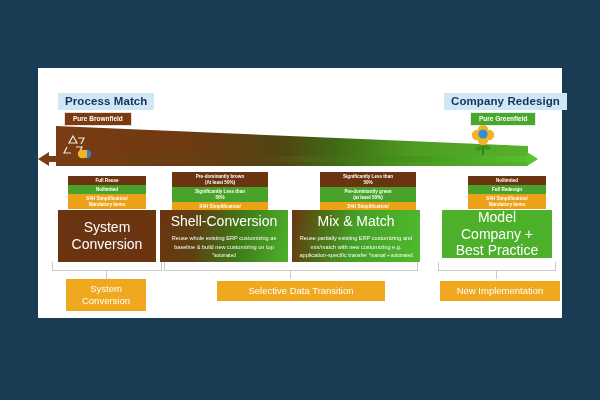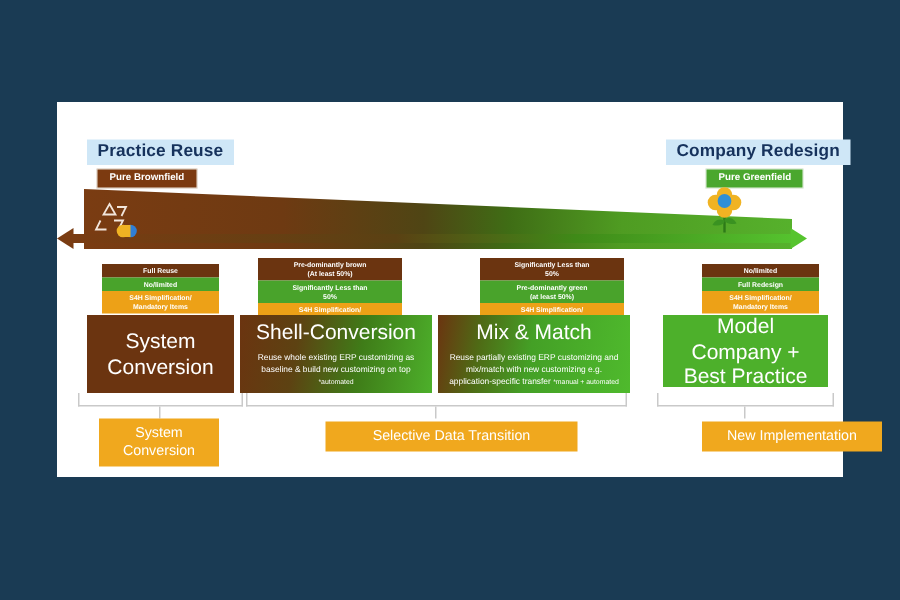--- a/index.html
+++ b/index.html
@@ -99,30 +99,30 @@
   #stem3{left:496px;top:271px;}
 
   
   .blabel{
     position:absolute;background:#f0a81e;color:#ffffff;
     font-size:9.5px;line-height:1.25;text-align:center;
     padding:4px 8px;box-sizing:border-box;white-space:pre-line;
   }
   #bl1{left:66px;top:279px;width:80px;}
   #bl2{left:217px;top:281px;width:168px;}
-  #bl3{left:468px;top:281px;width:120px;}
+  #bl3{left:440px;top:281px;width:120px;}
 </style>
 </head>
 <body>
 
 <div id="stage">
 
   <div class="panel"></div>
 
-  <div class="hdr" id="hdr-left">Practice Reuse</div>
+  <div class="hdr" id="hdr-left">Process Match</div>
   <div class="hdr" id="hdr-right">Company Redesign</div>
 
   <div class="pill" id="pill-brown">Pure Brownfield</div>
   <div class="pill" id="pill-green">Pure Greenfield</div>
 
   <div id="band">
     <div class="wedge"></div>
     <div class="bar"></div>
     <div class="ah-l"></div>
     <div class="ah-r"></div>

